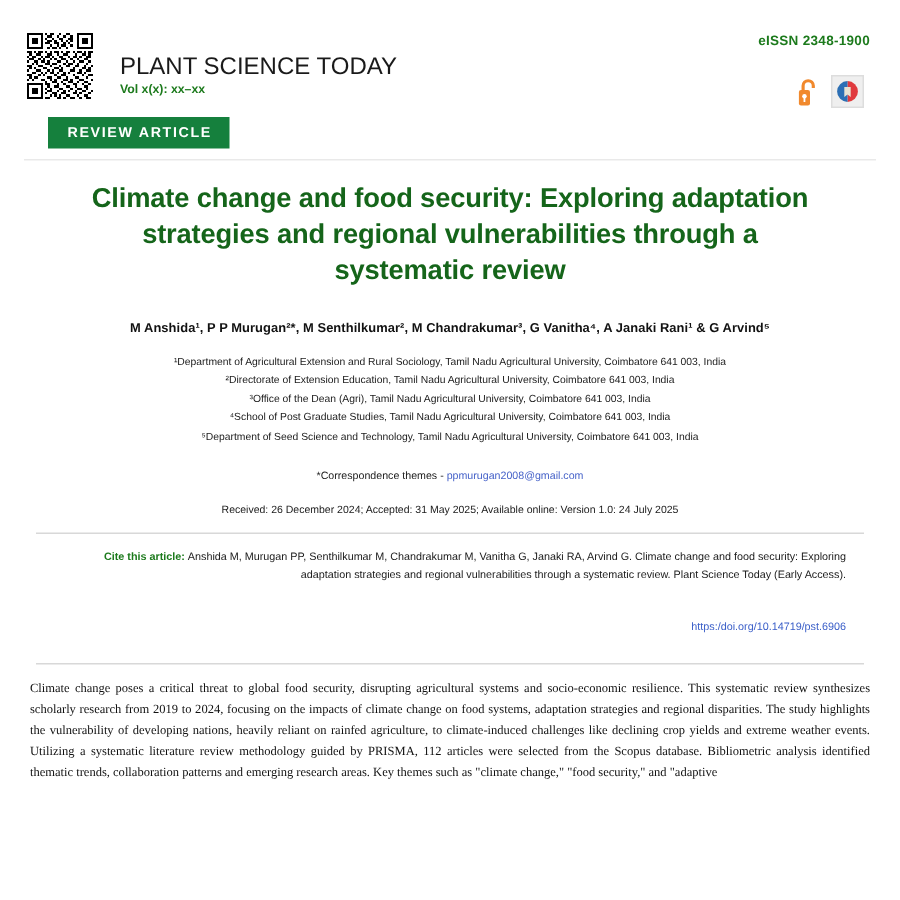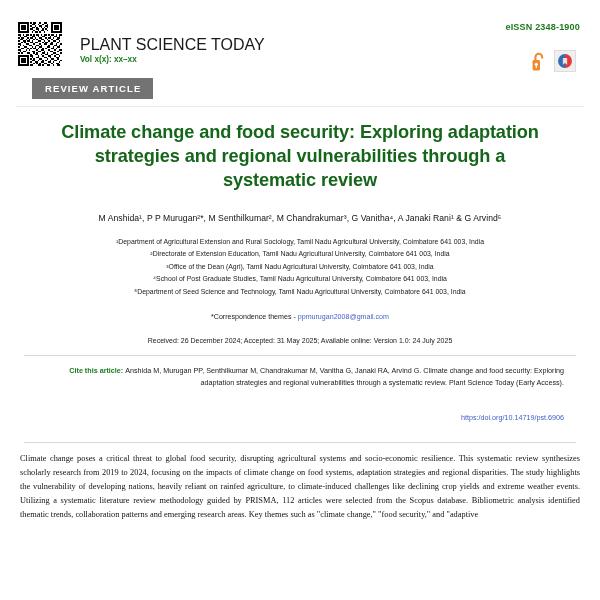--- a/index.html
+++ b/index.html
@@ -73,21 +73,21 @@
     width: 20px; height: 20px;
     background: #efefef;
     border: 1px solid #dddddd;
     display: flex; align-items: center; justify-content: center;
   }
 
   .review-badge {
     display: inline-block;
     margin-top: 12px;
     margin-left: 18px;
-    background: #737373;
+    background: #15803d;
     color: #ffffff;
     font-size: 9.5px;
     font-weight: bold;
     letter-spacing: 1.1px;
     padding: 5px 12px 5px 13px;
   }
   .hr-faint {
     height: 1px;
     background: #e9e9e9;
     margin: 7px 2px 0 2px;
@@ -102,21 +102,21 @@
     font-weight: bold;
     line-height: 1.33;
     letter-spacing: -0.1px;
   }
 
   
   .authors {
     margin-top: 20px;
     text-align: center;
     font-size: 8.6px;
-    font-weight: normal;
+    font-weight: bold;
     color: #111111;
     letter-spacing: .05px;
   }
 
   .affiliations {
     margin-top: 13px;
     text-align: center;
     font-size: 6.9px;
     line-height: 1.82;
     color: #1a1a1a;

